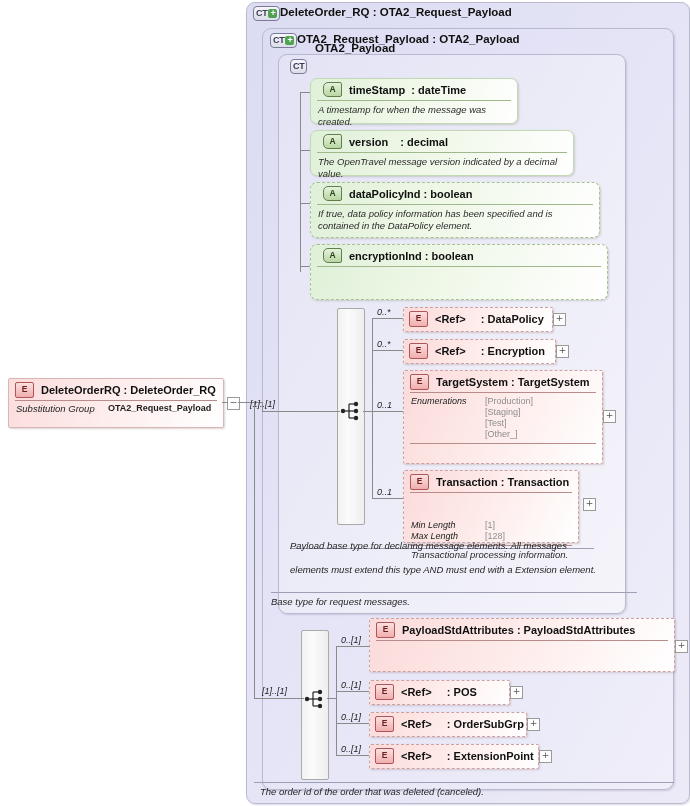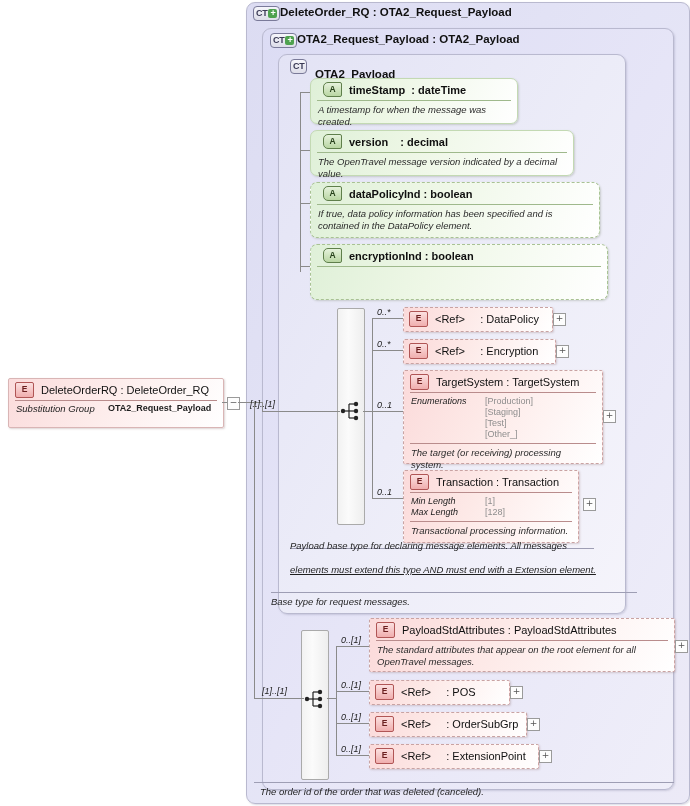--- a/index.html
+++ b/index.html
@@ -111,21 +111,21 @@
   .e-badge{
     width:17px;height:14px;
     border:1px solid #b05555;
     border-radius:2px;
     background:linear-gradient(#fbe0e0,#f0aeae);
     font-size:8.5px;font-weight:bold;color:#6b1f1f;
     text-align:center;line-height:13px;
     margin-right:7px;
     flex:0 0 auto;
   }
-  .el-name{font-size:11px;font-weight:normal;color:#101010;white-space:pre;}
+  .el-name{font-size:11px;font-weight:bold;color:#101010;white-space:pre;}
   .el-doc{
     padding:3px 6px 3px 7px;
     font-size:9.5px;font-style:italic;color:#2b2b2b;line-height:11.5px;
   }
   .el-facets{
     padding:3px 6px 3px 7px;
     font-size:9px;line-height:11px;
     display:flex;
   }
   .facet-label{font-style:italic;color:#222;width:74px;flex:0 0 auto;}
@@ -195,21 +195,21 @@
 <div class="ct-badge" style="left:270px;top:33px;">
   <span>CT</span>
     <span class="plus">+</span>
 </div>
 <div class="ct-title" style="left:297px;top:33px;">OTA2_Request_Payload : OTA2_Payload</div>
 
 <div class="ct-box inner3" style="left:278px;top:54px;width:346px;height:558px;"></div>
 <div class="ct-badge" style="left:290px;top:59px;">
   <span>CT</span>
 </div>
-<div class="ct-title" style="left:315px;top:68px;">OTA2_Payload</div>
+<div class="ct-title" style="left:315px;top:42px;">OTA2_Payload</div>
 
 <div class="el-box solid" style="left:8px;top:378px;width:214px;height:48px;">
   <div class="el-head ruled">
     <span class="e-badge">E</span>
     <span class="el-name">DeleteOrderRQ : DeleteOrder_RQ</span>
   </div>
   <div class="subline">
     <span class="lab">Substitution Group</span>
     <span class="val">OTA2_Request_Payload</span>
   </div>
@@ -304,51 +304,50 @@
   <div class="el-facets">
     <span class="facet-label">Enumerations</span>
     <span class="facet-vals">
       <span>[Production]</span><br>
       <span>[Staging]</span><br>
       <span>[Test]</span><br>
       <span>[Other_]</span>
     </span>
   </div>
   <div class="facet-sep"></div>
-  <div class="el-doc">The target (or receiving) processing system.</div>
 </div>
 <div class="toggle" style="left:603px;top:410px;">+</div>
 
 <div class="card" style="left:377px;top:487px;">0..1</div>
 <div class="line hline" style="left:372px;top:498px;width:31px;"></div>
 <div class="el-box dashed" style="left:403px;top:470px;width:174px;height:71px;">
   <div class="el-head ruled">
     <span class="e-badge">E</span>
     <span class="el-name">Transaction : Transaction</span>
   </div>
-  <div class="el-facets" style="display:block;">
+  <div class="el-facets" style="display:block;margin-top:24px;">
     <div class="facet-row">
       <span class="facet-label">Min Length</span>
       <span class="facet-vals">[1]</span>
     </div>
     <div class="facet-row">
       <span class="facet-label">Max Length</span>
       <span class="facet-vals">[128]</span>
     </div>
   </div>
   <div class="facet-sep"></div>
   <div class="el-doc">Transactional processing information.</div>
 </div>
 <div class="toggle" style="left:583px;top:498px;">+</div>
 
 <div class="doc-rule" style="left:290px;top:548px;width:304px;"></div>
 <div class="doc-foot" style="left:290px;top:540px;">
   <span>Payload base type for declaring message elements. All messages</span>
 </div>
-<div class="doc-foot" style="left:290px;top:564px;text-decoration:underline;">
+<div class="doc-foot" style="left:290px;top:564px;">
   <span>elements must extend this type AND must end with a Extension element.</span>
 </div>
 
 <div class="doc-rule" style="left:271px;top:592px;width:366px;"></div>
 <div class="doc-foot" style="left:271px;top:596px;">Base type for request messages.</div>
 
 <div class="seq-plate" style="left:301px;top:630px;width:26px;height:148px;"></div>
 <svg class="seq-ico" style="left:304px;top:688px;" width="22" height="22" viewBox="0 0 22 22">
   <circle cx="3" cy="11" r="2.2" fill="#222"></circle>
   <line x1="5" y1="11" x2="9" y2="11" stroke="#222" stroke-width="1.2"></line>
@@ -367,21 +366,20 @@
 <div class="line vline" style="left:336px;top:646px;height:110px;"></div>
 <div class="line hline" style="left:327px;top:698px;width:9px;"></div>
 
 <div class="card" style="left:341px;top:635px;">0..[1]</div>
 <div class="line hline" style="left:336px;top:646px;width:33px;"></div>
 <div class="el-box dashed" style="left:369px;top:618px;width:304px;height:52px;">
   <div class="el-head ruled">
     <span class="e-badge">E</span>
     <span class="el-name">PayloadStdAttributes : PayloadStdAttributes</span>
   </div>
-  <div class="el-doc">The standard attributes that appear on the root element for all OpenTravel messages.</div>
 </div>
 <div class="toggle" style="left:675px;top:640px;">+</div>
 
 <div class="card" style="left:341px;top:680px;">0..[1]</div>
 <div class="line hline" style="left:336px;top:691px;width:33px;"></div>
 <div class="el-box dashed" style="left:369px;top:680px;width:139px;height:23px;">
   <div class="el-head">
     <span class="e-badge">E</span>
     <span class="el-name">&lt;Ref&gt;     : POS</span>
   </div>

